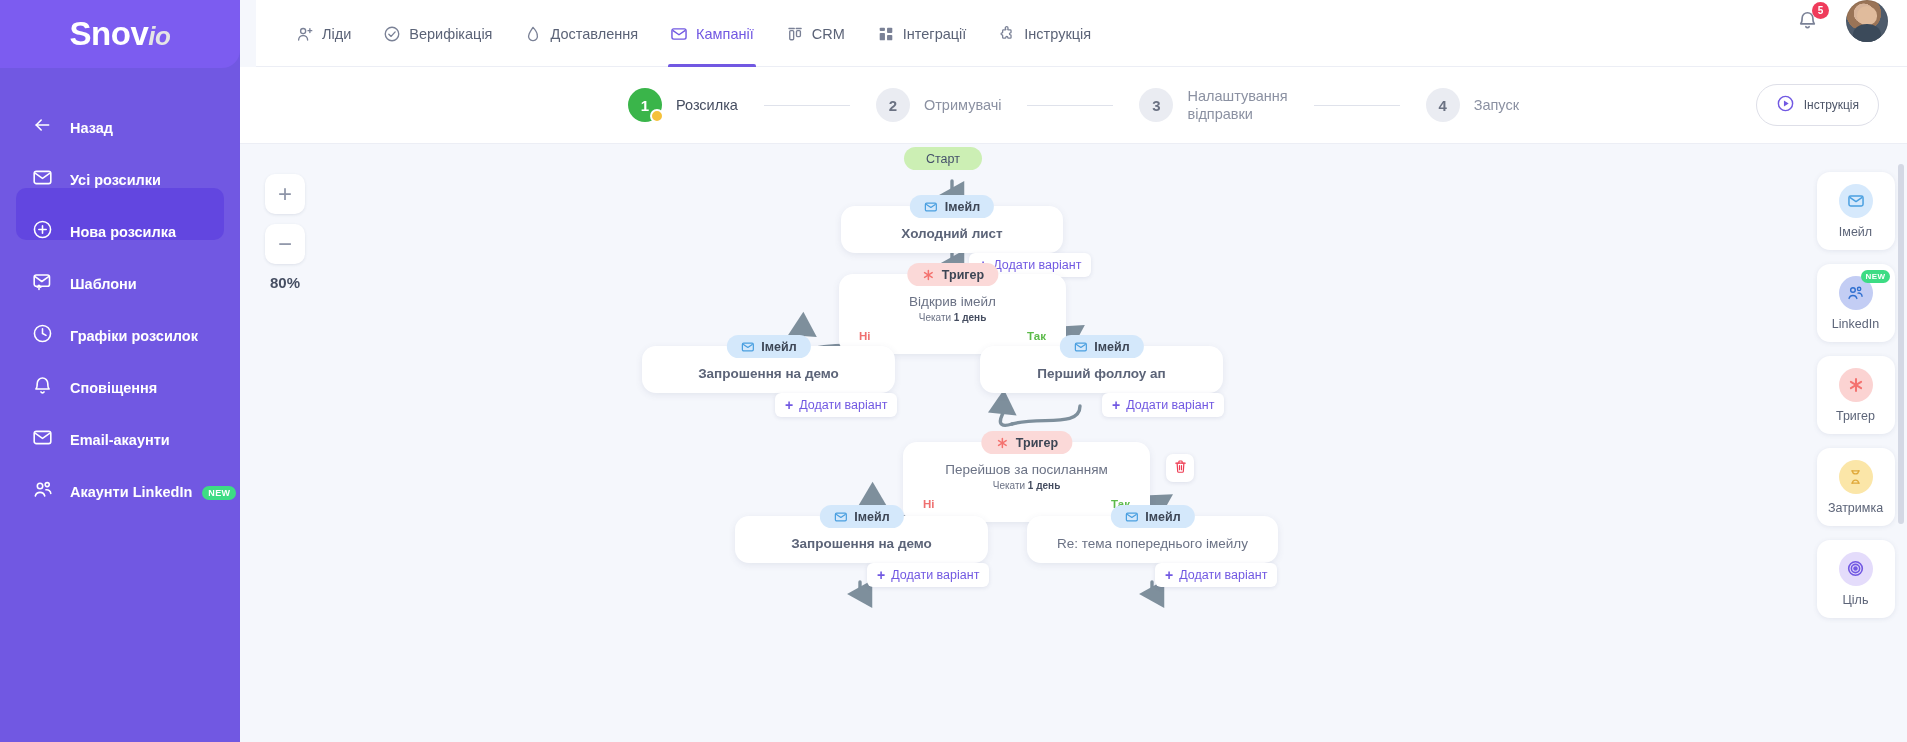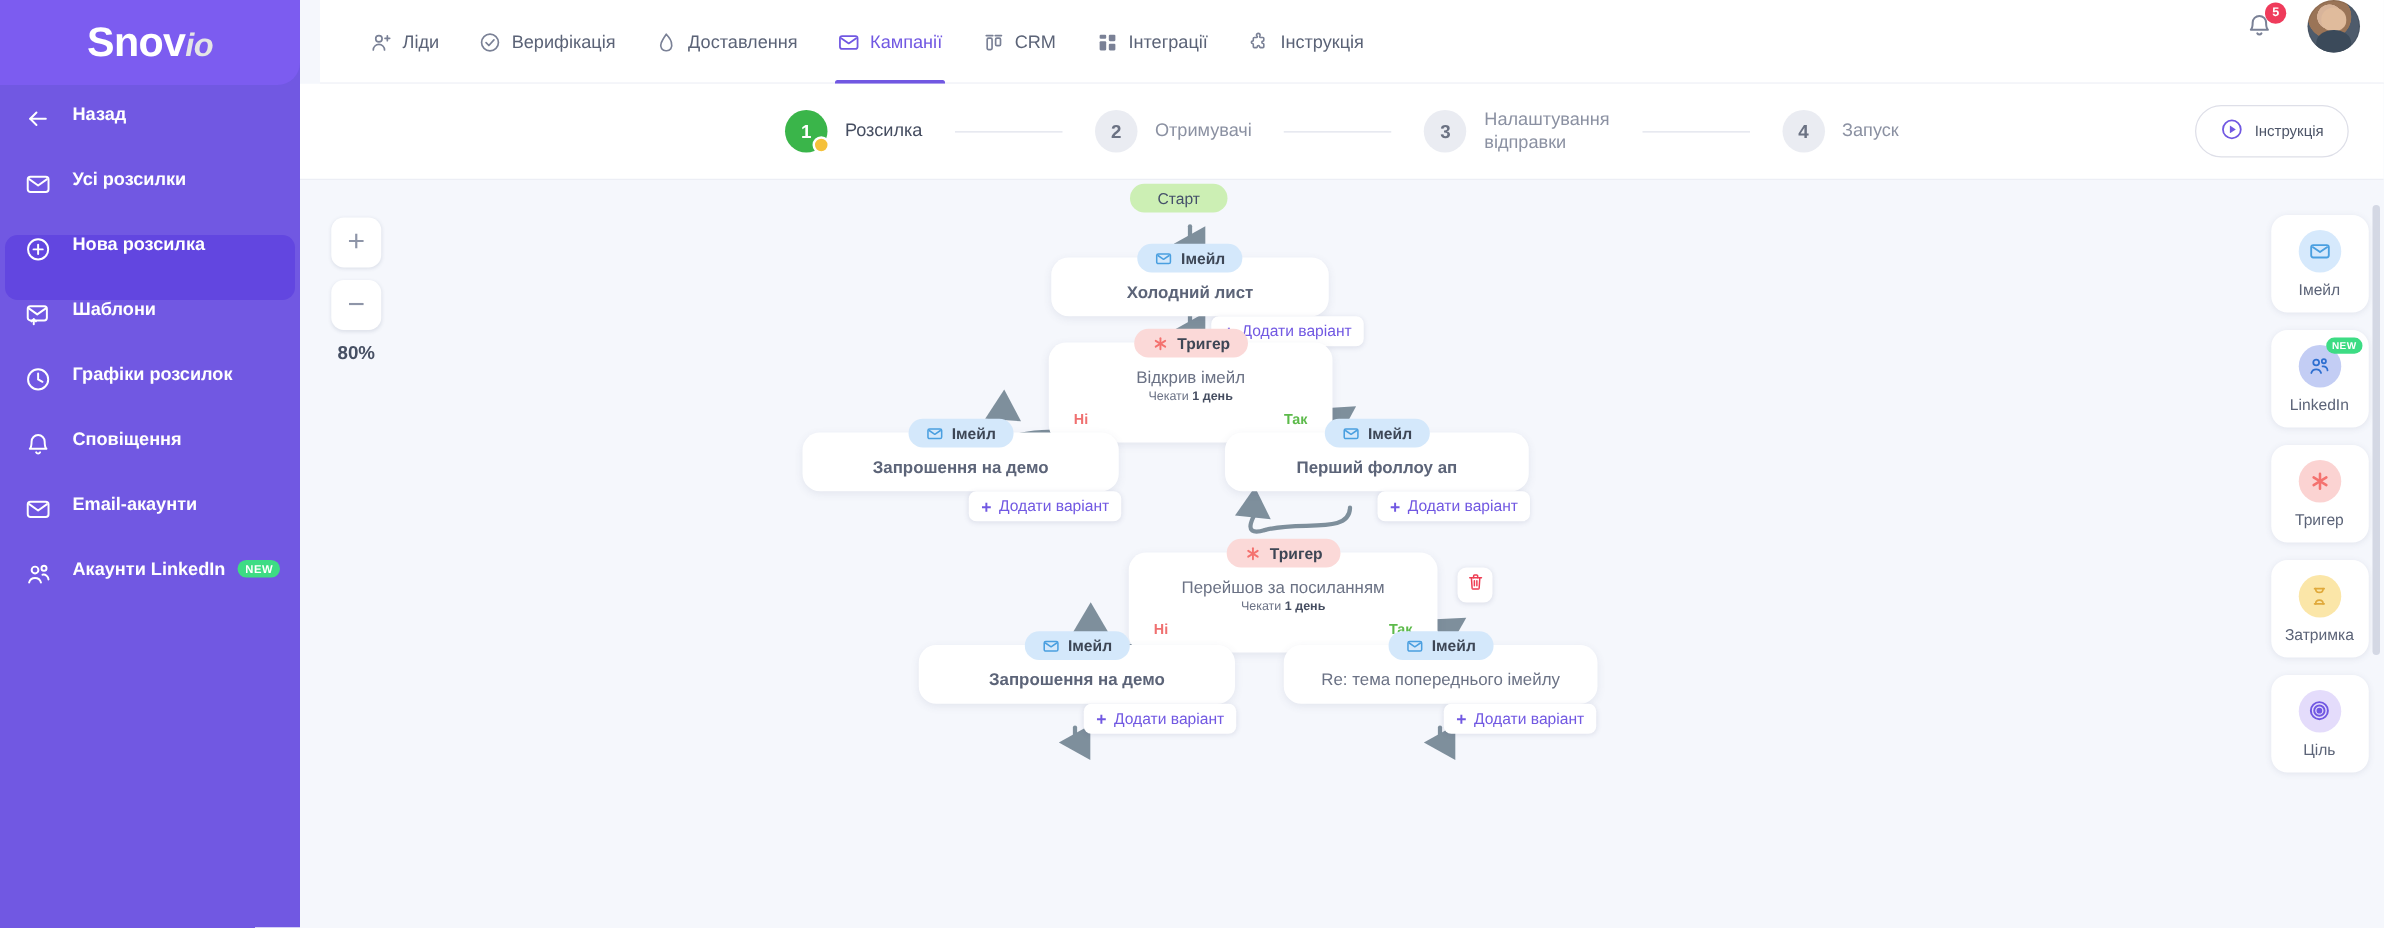--- a/index.html
+++ b/index.html
@@ -20,22 +20,22 @@
   #sidebar-logo {
     height: 68px; background: #7c5cf0;
     display: flex; align-items: center; justify-content: center;
     border-bottom-right-radius: 18px;
   }
   .logo-text { font-size: 33px; font-weight: bold; color: #fff; letter-spacing: -0.5px; }
   .logo-text .io { color: #e5e5e5; font-style: italic; font-weight: bold; font-size: 26px; }
 
   .snav { margin-top: 16px; }
   .snav-item {
-    display: flex; align-items: flex-start; height: 52px;
-    margin: 0 4px; padding-left: 16px;
+    display: flex; align-items: flex-end; height: 52px;
+    margin: 0 16px; padding-left: 16px;
     color: #ffffff; font-size: 14.5px; font-weight: bold;
     border-radius: 10px; cursor: pointer;
     white-space: nowrap;
   }
   .snav-item .sicon {
     width: 26px; height: 22px; margin-right: 12px;
     display: flex; align-items: center; justify-content: flex-start;
     flex: 0 0 26px;
   }
   .snav-item.active { background: #6246e0; }

